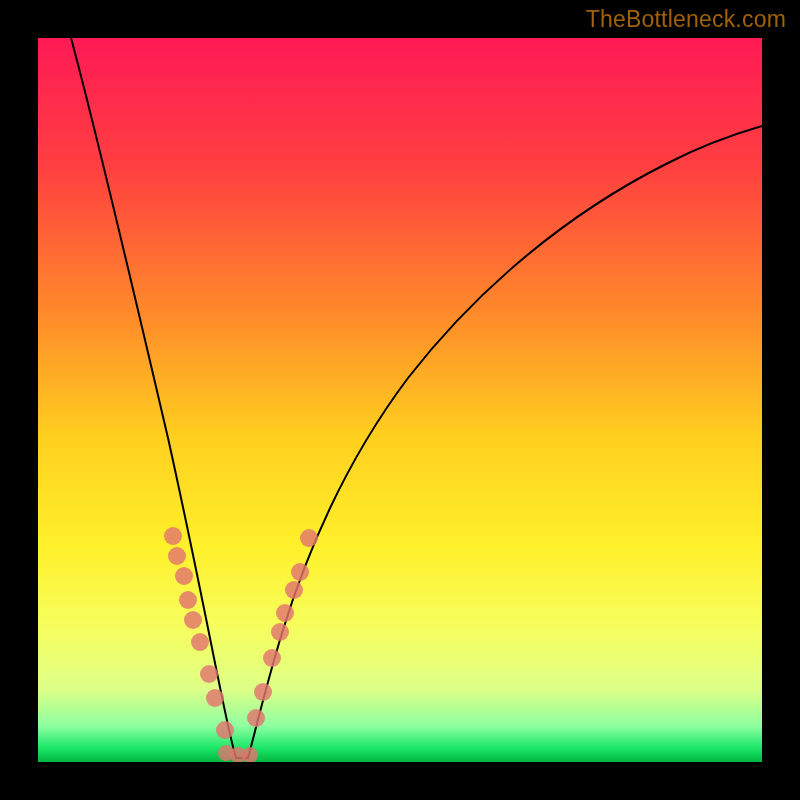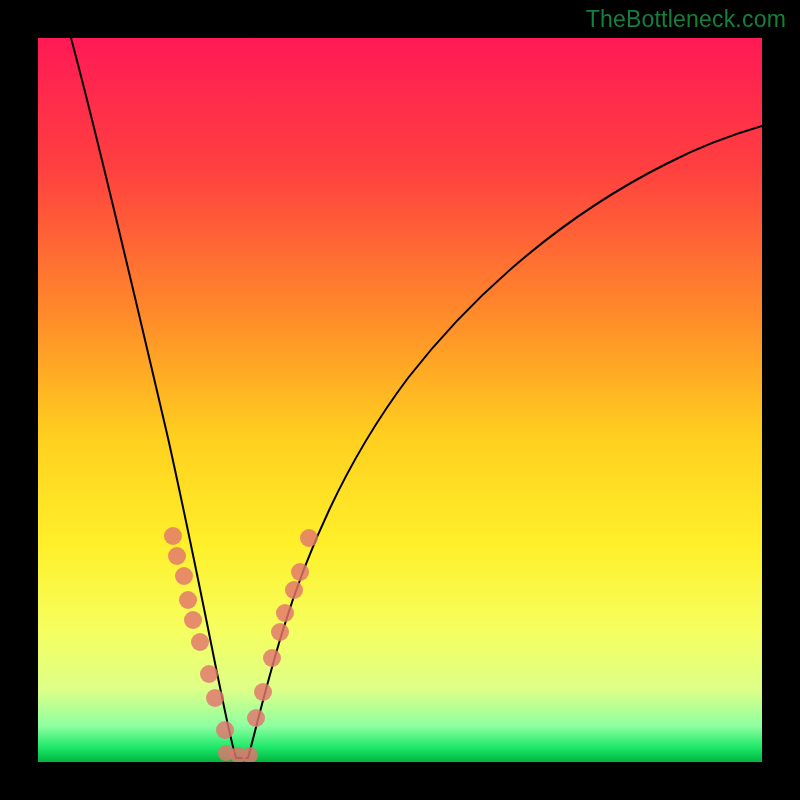--- a/index.html
+++ b/index.html
@@ -38,21 +38,21 @@
     position: absolute;
     left: 0;
     top: 0;
     width: 100%;
     height: 100%;
   }
   .watermark {
     position: absolute;
     top: 6px;
     right: 14px;
-    color: #15803d;
+    color: #a16207;
     font-size: 23px;
     letter-spacing: 0.2px;
     white-space: nowrap;
   }
 </style>
 </head>
 <body>
 
 <div class="frame">
 

